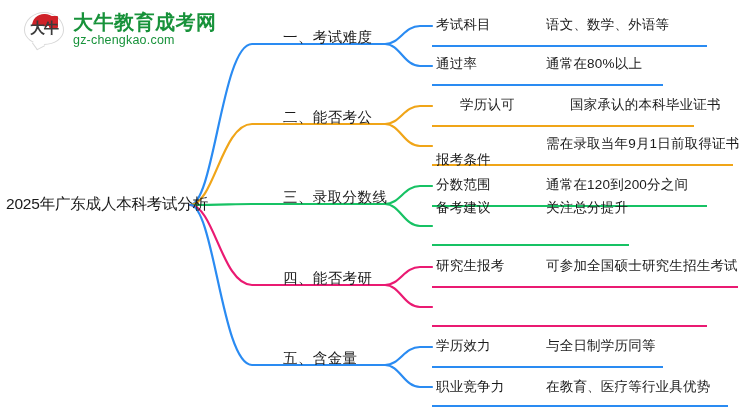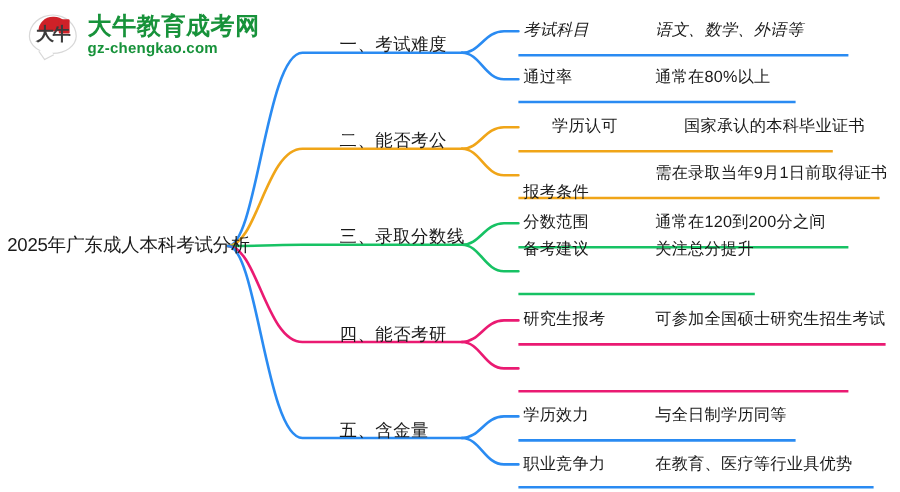--- a/index.html
+++ b/index.html
@@ -92,21 +92,21 @@
   #logo-title {
     font-size: 20px;
     font-weight: bold;
     color: #17923a;
     letter-spacing: 0.5px;
     line-height: 1.05;
     white-space: nowrap;
   }
   #logo-sub {
     font-size: 12.5px;
-    font-weight: bold;
+    font-weight: normal;
     color: #17923a;
     letter-spacing: 0.2px;
     line-height: 1.05;
     white-space: nowrap;
   }
 
   
   #connectors {
     position: absolute;
     left: 0; top: 0;
@@ -210,21 +210,21 @@
     <path d="M190,205 C214,205 222,365 252,365 L385,365" stroke="#2a8bf2" stroke-width="2.2" fill="none" stroke-linecap="round"></path>
     <path d="M385,365 C400,365 404,347 420,347 L432,347" stroke="#2a8bf2" stroke-width="2.2" fill="none" stroke-linecap="round"></path>
     <path d="M385,365 C400,365 404,387 420,387 L432,387" stroke="#2a8bf2" stroke-width="2.2" fill="none" stroke-linecap="round"></path>
     <line x1="432" y1="367" x2="663" y2="367" stroke="#2a8bf2" stroke-width="2.2"></line>
     <line x1="432" y1="406" x2="728" y2="406" stroke="#2a8bf2" stroke-width="2.2"></line>
   </svg>
 
   <div id="root-node">2025年广东成人本科考试分析</div>
 
   <div class="branch-label" style="left:283px; top:27px;">一、考试难度</div>
-  <div class="leaf" style="left:436px; top:14px;font-style:italic;">
+  <div class="leaf" style="left:436px; top:14px;">
     <span class="leaf-key" style="width:110px;">考试科目</span>
     <span class="leaf-val">语文、数学、外语等</span>
   </div>
   <div class="leaf" style="left:436px; top:53px;">
     <span class="leaf-key" style="width:110px;font-family:Liberation Mono, monospace;">通过率</span>
     <span class="leaf-val">通常在80%以上</span>
   </div>
 
   <div class="branch-label" style="left:283px; top:107px;">二、能否考公</div>
   <div class="leaf" style="left:436px; top:94px;">

